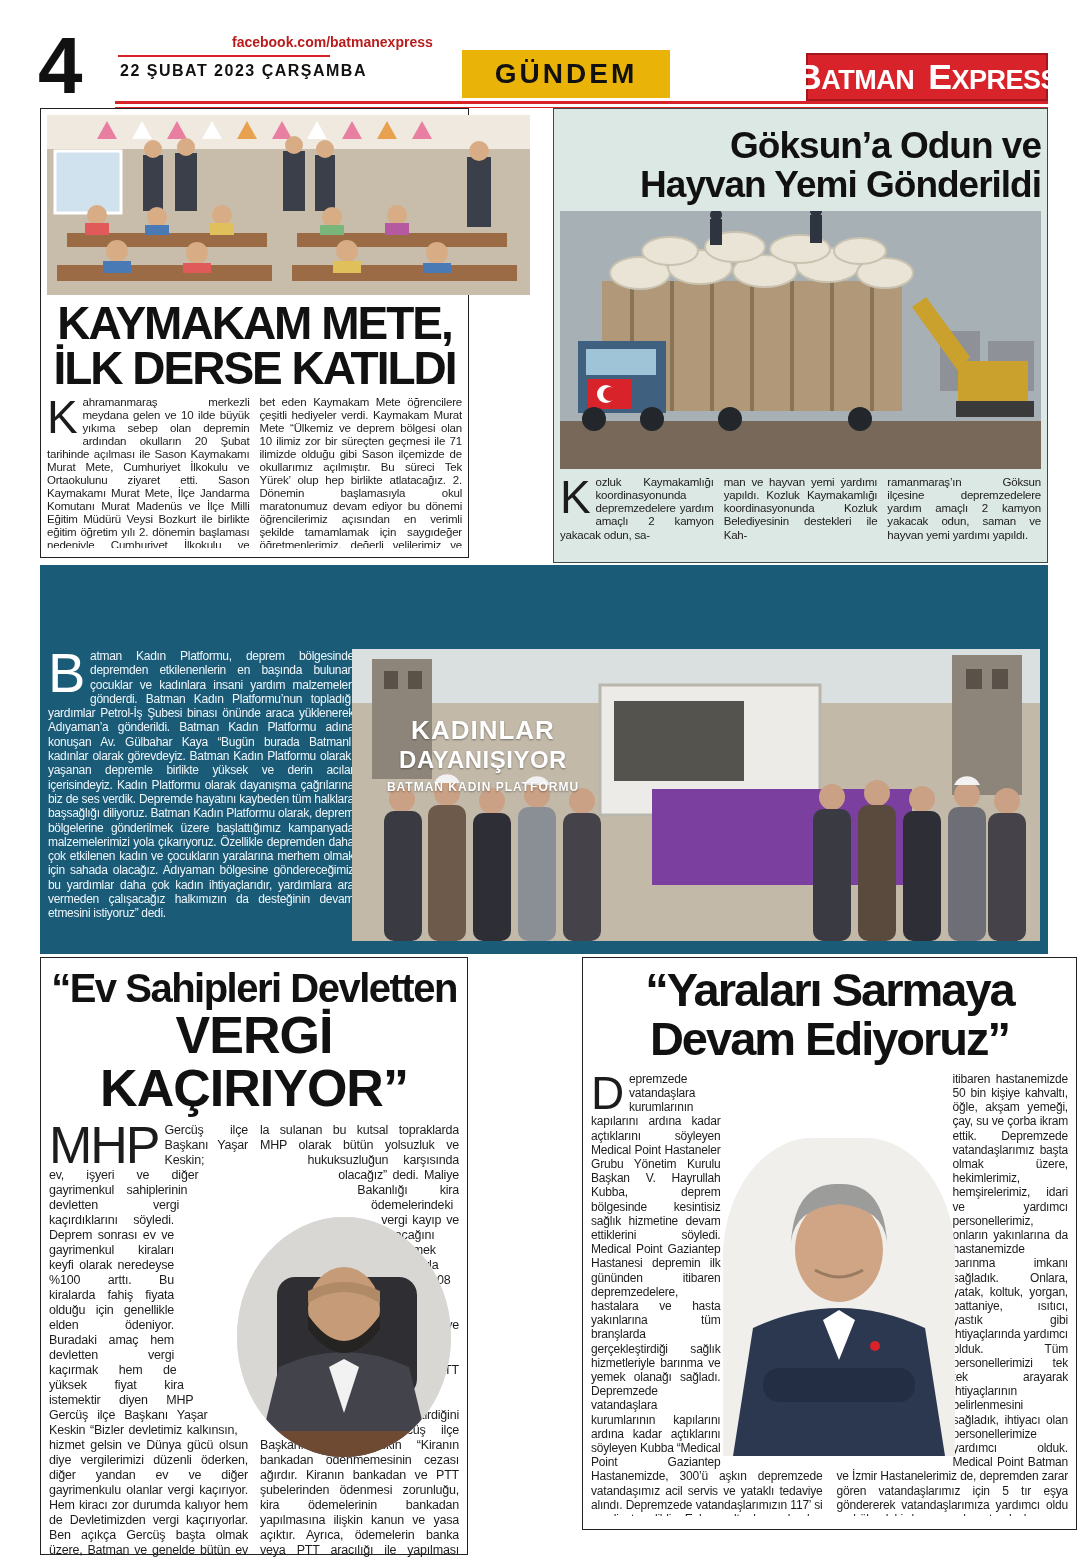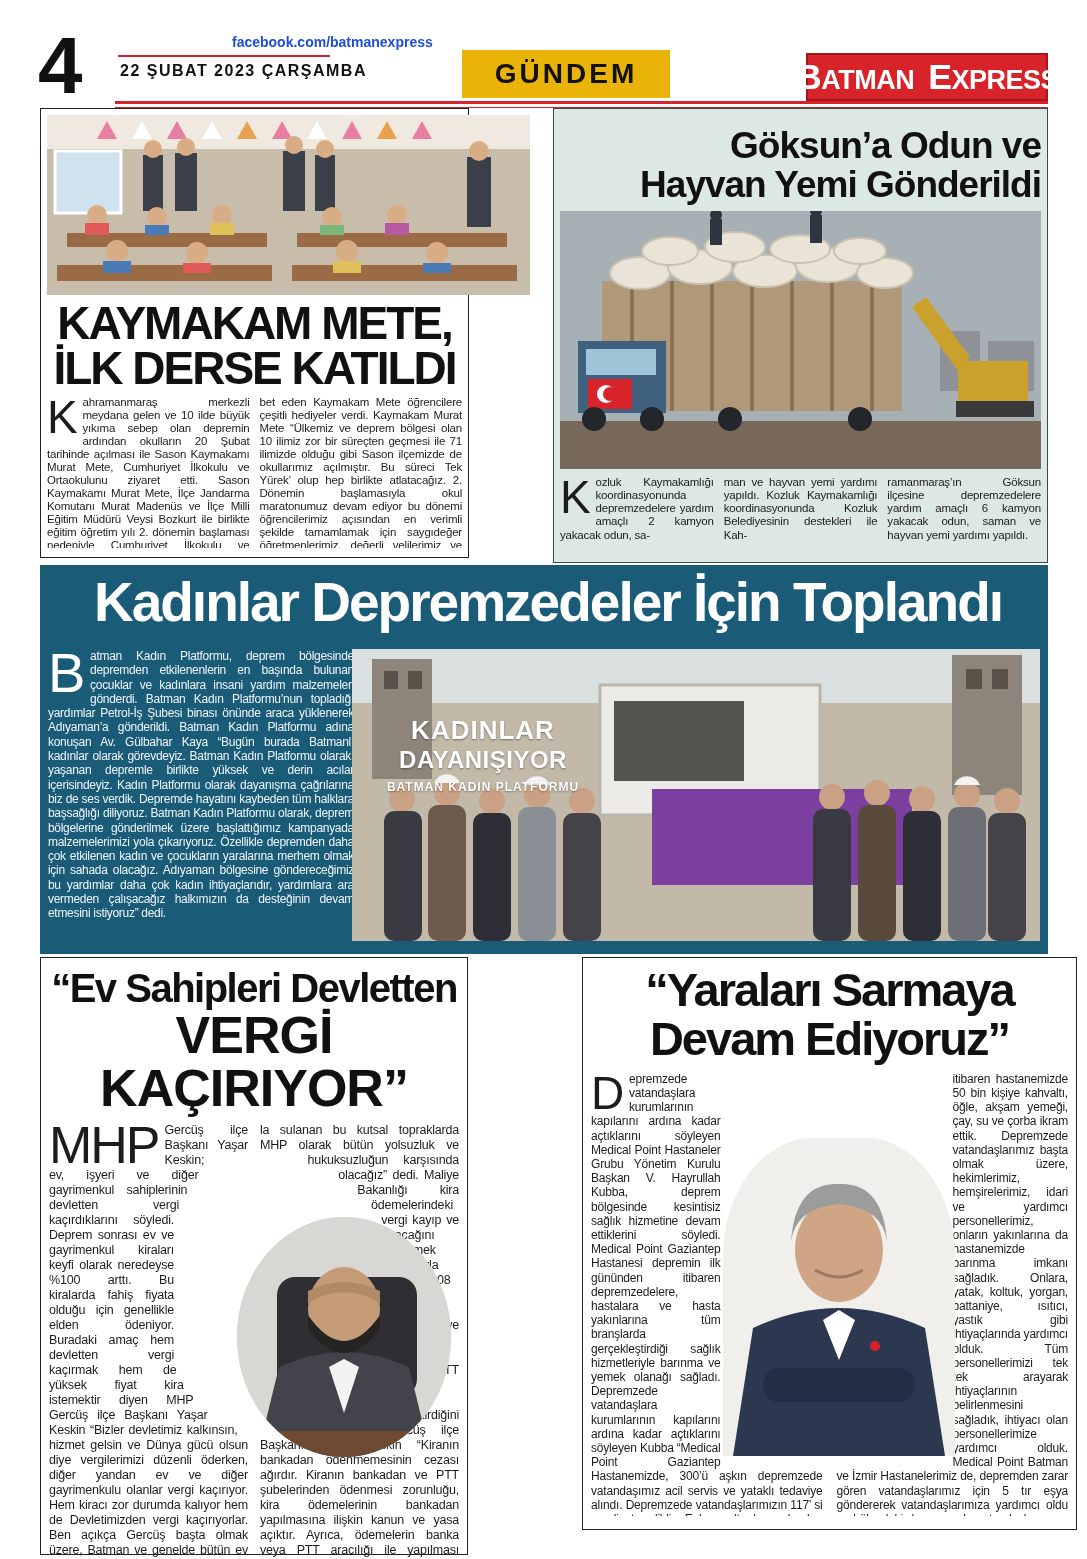--- a/index.html
+++ b/index.html
@@ -1,21 +1,21 @@
 <!DOCTYPE html>
 <html><head>
 <meta charset="utf-8">
 <style>
   html,body{margin:0;padding:0;background:#e9e9e9;}
   .page{position:relative;width:1087px;height:1559px;background:#fff;margin:0 auto;
         font-family:"Liberation Sans","DejaVu Sans",sans-serif;color:#111;overflow:hidden;}
   .abs{position:absolute;}
   
   .pagenum{left:38px;top:26px;font-size:80px;font-weight:900;line-height:1;letter-spacing:-4px;}
-  .fb{left:232px;top:34px;color:#1d4ed8;font-size:14px;font-weight:700;}
+  .fb{left:232px;top:34px;color:#b91c1c;font-size:14px;font-weight:700;}
   .rule-short{left:118px;top:55px;width:212px;height:2px;background:#d8232a;}
   .hdr-date{left:120px;top:62px;font-size:16px;font-weight:700;letter-spacing:1.5px;}
   .section-box{left:462px;top:50px;width:208px;height:48px;background:#eab308;text-align:center;
                line-height:48px;font-size:28px;font-weight:800;letter-spacing:3px;}
   .logo{left:806px;top:53px;width:242px;height:48px;background:#d8232a;border:2px solid #a3161b;
         color:#fff;display:flex;align-items:center;justify-content:center;gap:14px;
         font-weight:800;font-size:27px;letter-spacing:-0.5px;box-sizing:border-box;}
   .logo-word::first-letter{font-size:1.32em;}
   .rule-long-a{left:115px;top:101px;width:933px;height:3px;background:#d8232a;}
   .rule-long-b{left:115px;top:107px;width:933px;height:1px;background:#d8232a;}
@@ -219,26 +219,25 @@
         <g fill="#c9a12c">
           <rect x="398" y="150" width="70" height="40"></rect>
           <polygon points="398,160 352,96 366,86 410,146"></polygon>
           <rect x="396" y="190" width="78" height="16" fill="#3a3a3a"></rect>
         </g>
       </svg>
     </div>
     <div class="cols bodytxt">
       <p class="col" style="margin:0"><span class="dropcap">K</span><span>ozluk Kaymakamlığı koordinasyonunda depremzedelere yardım amaçlı 2 kamyon yakacak odun, sa-</span></p>
       <p class="col" style="margin:0">man ve hayvan yemi yardımı yapıldı. Kozluk Kaymakamlığı koordinasyonunda Kozluk Belediyesinin destekleri ile Kah-</p>
-      <p class="col" style="margin:0">ramanmaraş’ın Göksun ilçesine depremzedelere yardım amaçlı 6 kamyon yakacak odun, saman ve hayvan yemi yardımı yapıldı.</p>
+      <p class="col" style="margin:0">ramanmaraş’ın Göksun ilçesine depremzedelere yardım amaçlı 2 kamyon yakacak odun, saman ve hayvan yemi yardımı yapıldı.</p>
     </div>
   </article>
 
   <article class="abs art3">
-    <h1 class="h-kad">Kadınlar Depremzedeler İçin Toplandı</h1>
     <div class="txt">
       <span class="dropcap">B</span><span>atman Kadın Platformu, deprem bölgesinde depremden etkilenenlerin en başında bulunan çocuklar ve kadınlara insani yardım malzemeleri gönderdi.  Batman Kadın Platformu’nun topladığı yardımlar Petrol-İş Şubesi binası önünde araca yüklenerek Adıyaman’a gönderildi. Batman Kadın Platformu adına konuşan Av. Gülbahar Kaya “Bugün burada Batmanlı kadınlar olarak görevdeyiz. Batman Kadın Platformu olarak, yaşanan depremle birlikte yüksek ve derin acılar içerisindeyiz. Kadın Platformu olarak dayanışma çağrılarına biz de ses verdik. Depremde hayatını kaybeden tüm halklara başsağlığı diliyoruz. Batman Kadın Platformu olarak, deprem bölgelerine gönderilmek üzere başlattığımız kampanyada malzemelerimizi yola çıkarıyoruz. Özellikle depremden daha çok etkilenen kadın ve çocukların yaralarına merhem olmak için sahada olacağız. Adıyaman bölgesine göndereceğimiz bu yardımlar daha çok kadın ihtiyaçlarıdır, yardımlara ara vermeden çalışacağız halkımızın da desteğinin devam etmesini istiyoruz” dedi.</span>
     </div>
     <div class="photo" style="position:absolute;right:8px;top:84px;width:688px;height:292px;">
       <svg width="688" height="292" viewBox="0 0 688 292" xmlns="http://www.w3.org/2000/svg">
         <rect width="688" height="292" fill="#c3b9a9"></rect>
         <rect width="688" height="54" fill="#dadfe0"></rect>
         <g fill="#8e857a">
             <rect x="20" y="10" width="60" height="120"></rect>
             <rect x="600" y="6" width="70" height="140"></rect>

